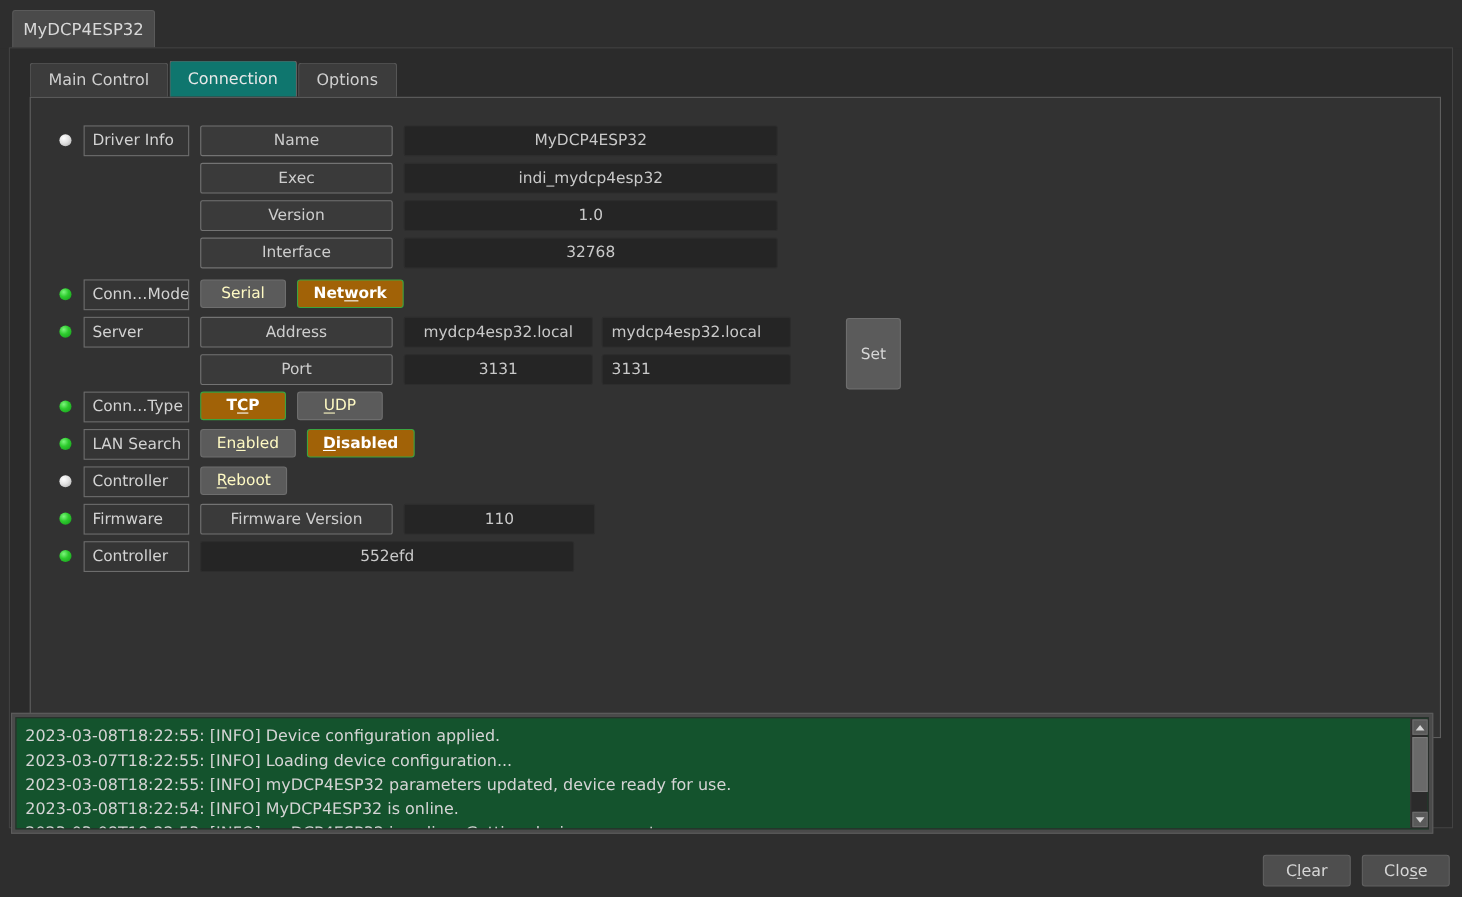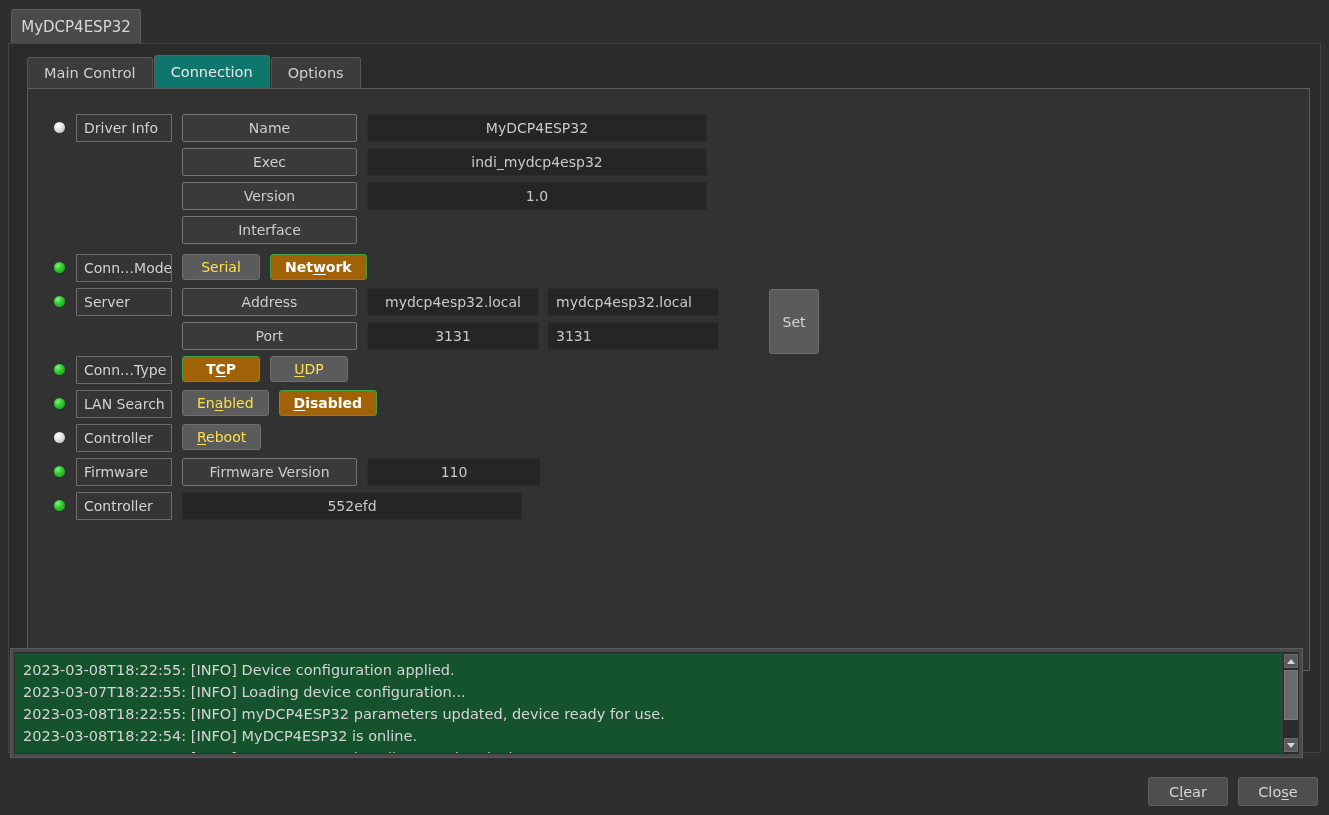--- a/index.html
+++ b/index.html
@@ -155,21 +155,21 @@
     padding: 0 14px;
     border-radius: 3px;
     font-size: 14px;
     display: flex; align-items: center; justify-content: center;
     margin-left: 10px;
     flex: 0 0 auto;
   }
   .tgl.off {
     background: #5b5b5b;
     border: 1px solid #6e6e6e;
-    color: #fde047;
+    color: #fef9c3;
   }
   .tgl.on {
     background: #a16207;
     border: 1px solid #3ba440;
     color: #ffffff;
     font-weight: bold;
   }
   .tgl.wide { min-width: 96px; }
 
   .setbtn {
@@ -307,20 +307,21 @@
             <div class="fieldline">
               <div class="namebtn">Exec</div>
               <div class="valuebox w-wide">indi_mydcp4esp32</div>
             </div>
             <div class="fieldline">
               <div class="namebtn">Version</div>
               <div class="valuebox w-wide">1.0</div>
             </div>
             <div class="fieldline">
               <div class="namebtn">Interface</div>
+              <div class="valuebox w-wide">32768</div>
             </div>
           </div>
         </div>
 
         <div class="prow" style="margin-top:10px;">
           <div class="led green"></div>
           <div class="plabel">Conn…Mode</div>
           <div class="tgl off">
             <span>Serial</span>
           </div>

